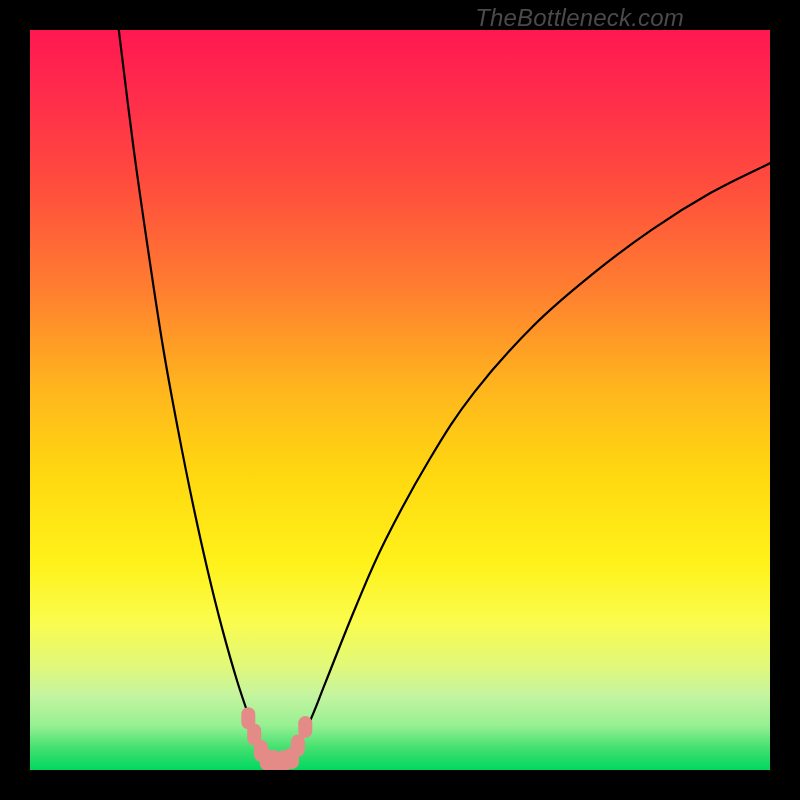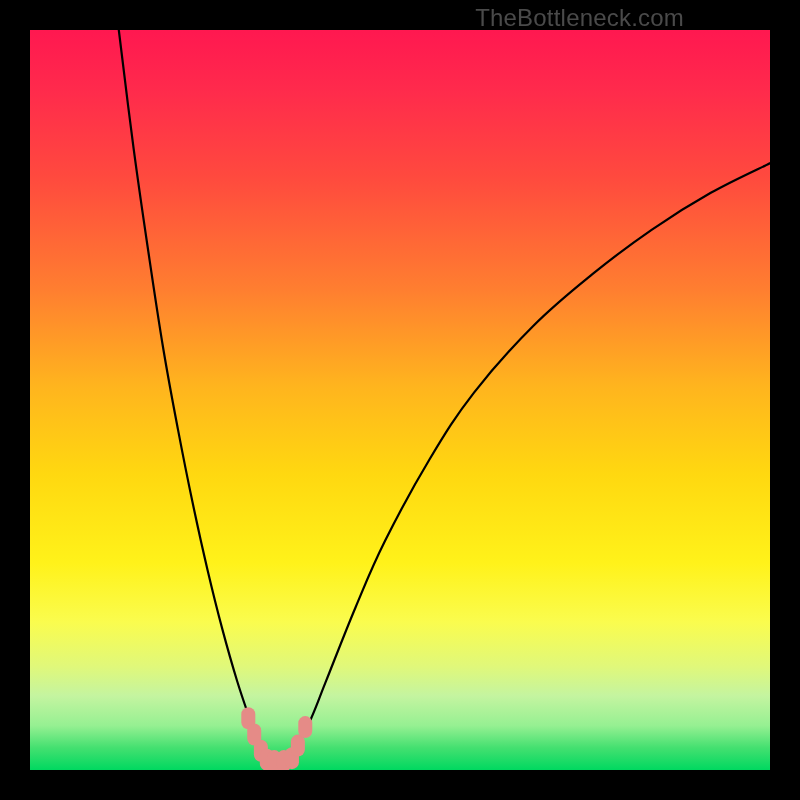--- a/index.html
+++ b/index.html
@@ -10,20 +10,21 @@
     background: #000;
     font-family: Arial, Helvetica, sans-serif;
   }
   .frame {
     position: absolute;
     left: 0;
     top: 0;
     width: 694px;
     height: 800px;
     background: #000;
+    font-style: italic;
   }
   .plot-area {
     position: absolute;
     left: 30px;
     top: 30px;
     width: 740px;
     height: 740px;
     overflow: hidden;
   }
   .gradient {

